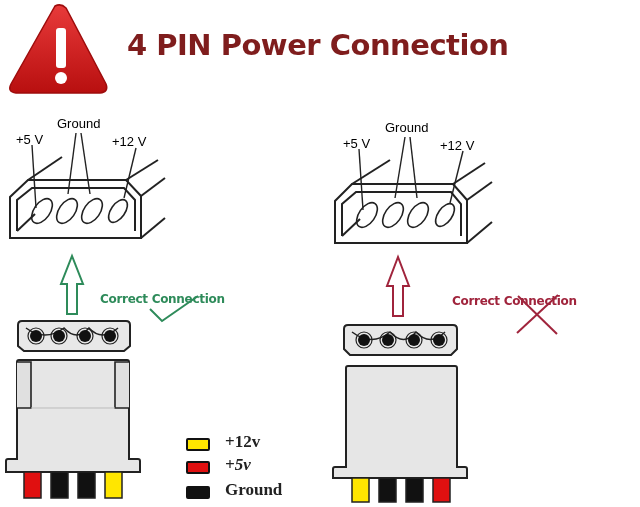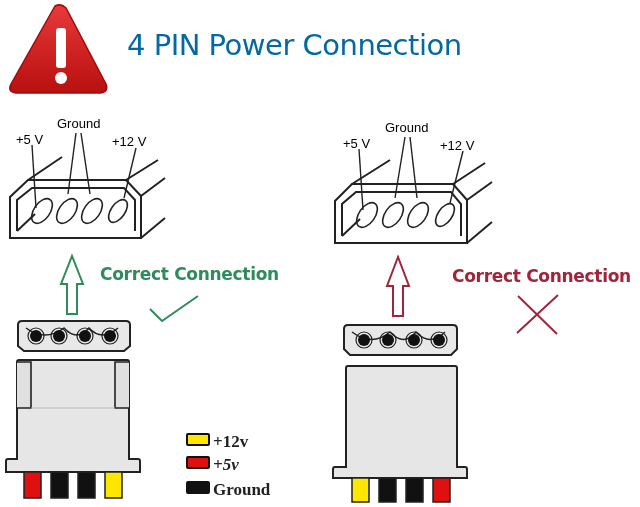--- a/index.html
+++ b/index.html
@@ -1,21 +1,21 @@
 <!DOCTYPE html>
 <html><head>
 <meta charset="utf-8">
 <style>
   html, body { margin:0; padding:0; background:#ffffff; }
   body { width:640px; height:507px; position:relative; overflow:hidden; font-family:"DejaVu Sans", sans-serif; }
   .abs { position:absolute; }
-  .title { left:127px; top:28px; font-size:29px; font-weight:normal; color:#0369a1; font-family:"DejaVu Sans", sans-serif; letter-spacing:-0.5px;text-align:right; }
+  .title { left:127px; top:28px; font-size:29px; font-weight:bold; color:#7f1d1d; font-family:"DejaVu Sans", sans-serif; letter-spacing:-0.5px;text-align:right; }
   .lbl { font-family:"Liberation Sans", sans-serif; font-size:13px; color:#222; }
-  .conn-lbl { font-size:17px; font-weight:bold; font-family:"DejaVu Sans", sans-serif; letter-spacing:-0.3px; }
-  .legend-row { position:absolute; left:186px; display:flex; align-items:flex-start; }
+  .conn-lbl { font-size:12px; font-weight:bold; font-family:"DejaVu Sans", sans-serif; letter-spacing:-0.3px;margin-top:28px; }
+  .legend-row { position:absolute; left:186px; display:flex; align-items:flex-end;gap:12px; }
   .swatch { width:24px; height:13px; border:2px solid #111; box-sizing:border-box; margin-right:3px; border-radius:2px; }
   .legend-text { font-family:"Liberation Serif", serif; font-size:17px; font-weight:bold; color:#222; line-height:18px; }
   svg { position:absolute; left:0; top:0; }
 </style>
 </head>
 <body>
 
 <svg width="640" height="507" viewBox="0 0 640 507">
   <defs>
     <linearGradient id="warnGrad" x1="0" y1="0" x2="0" y2="1">

